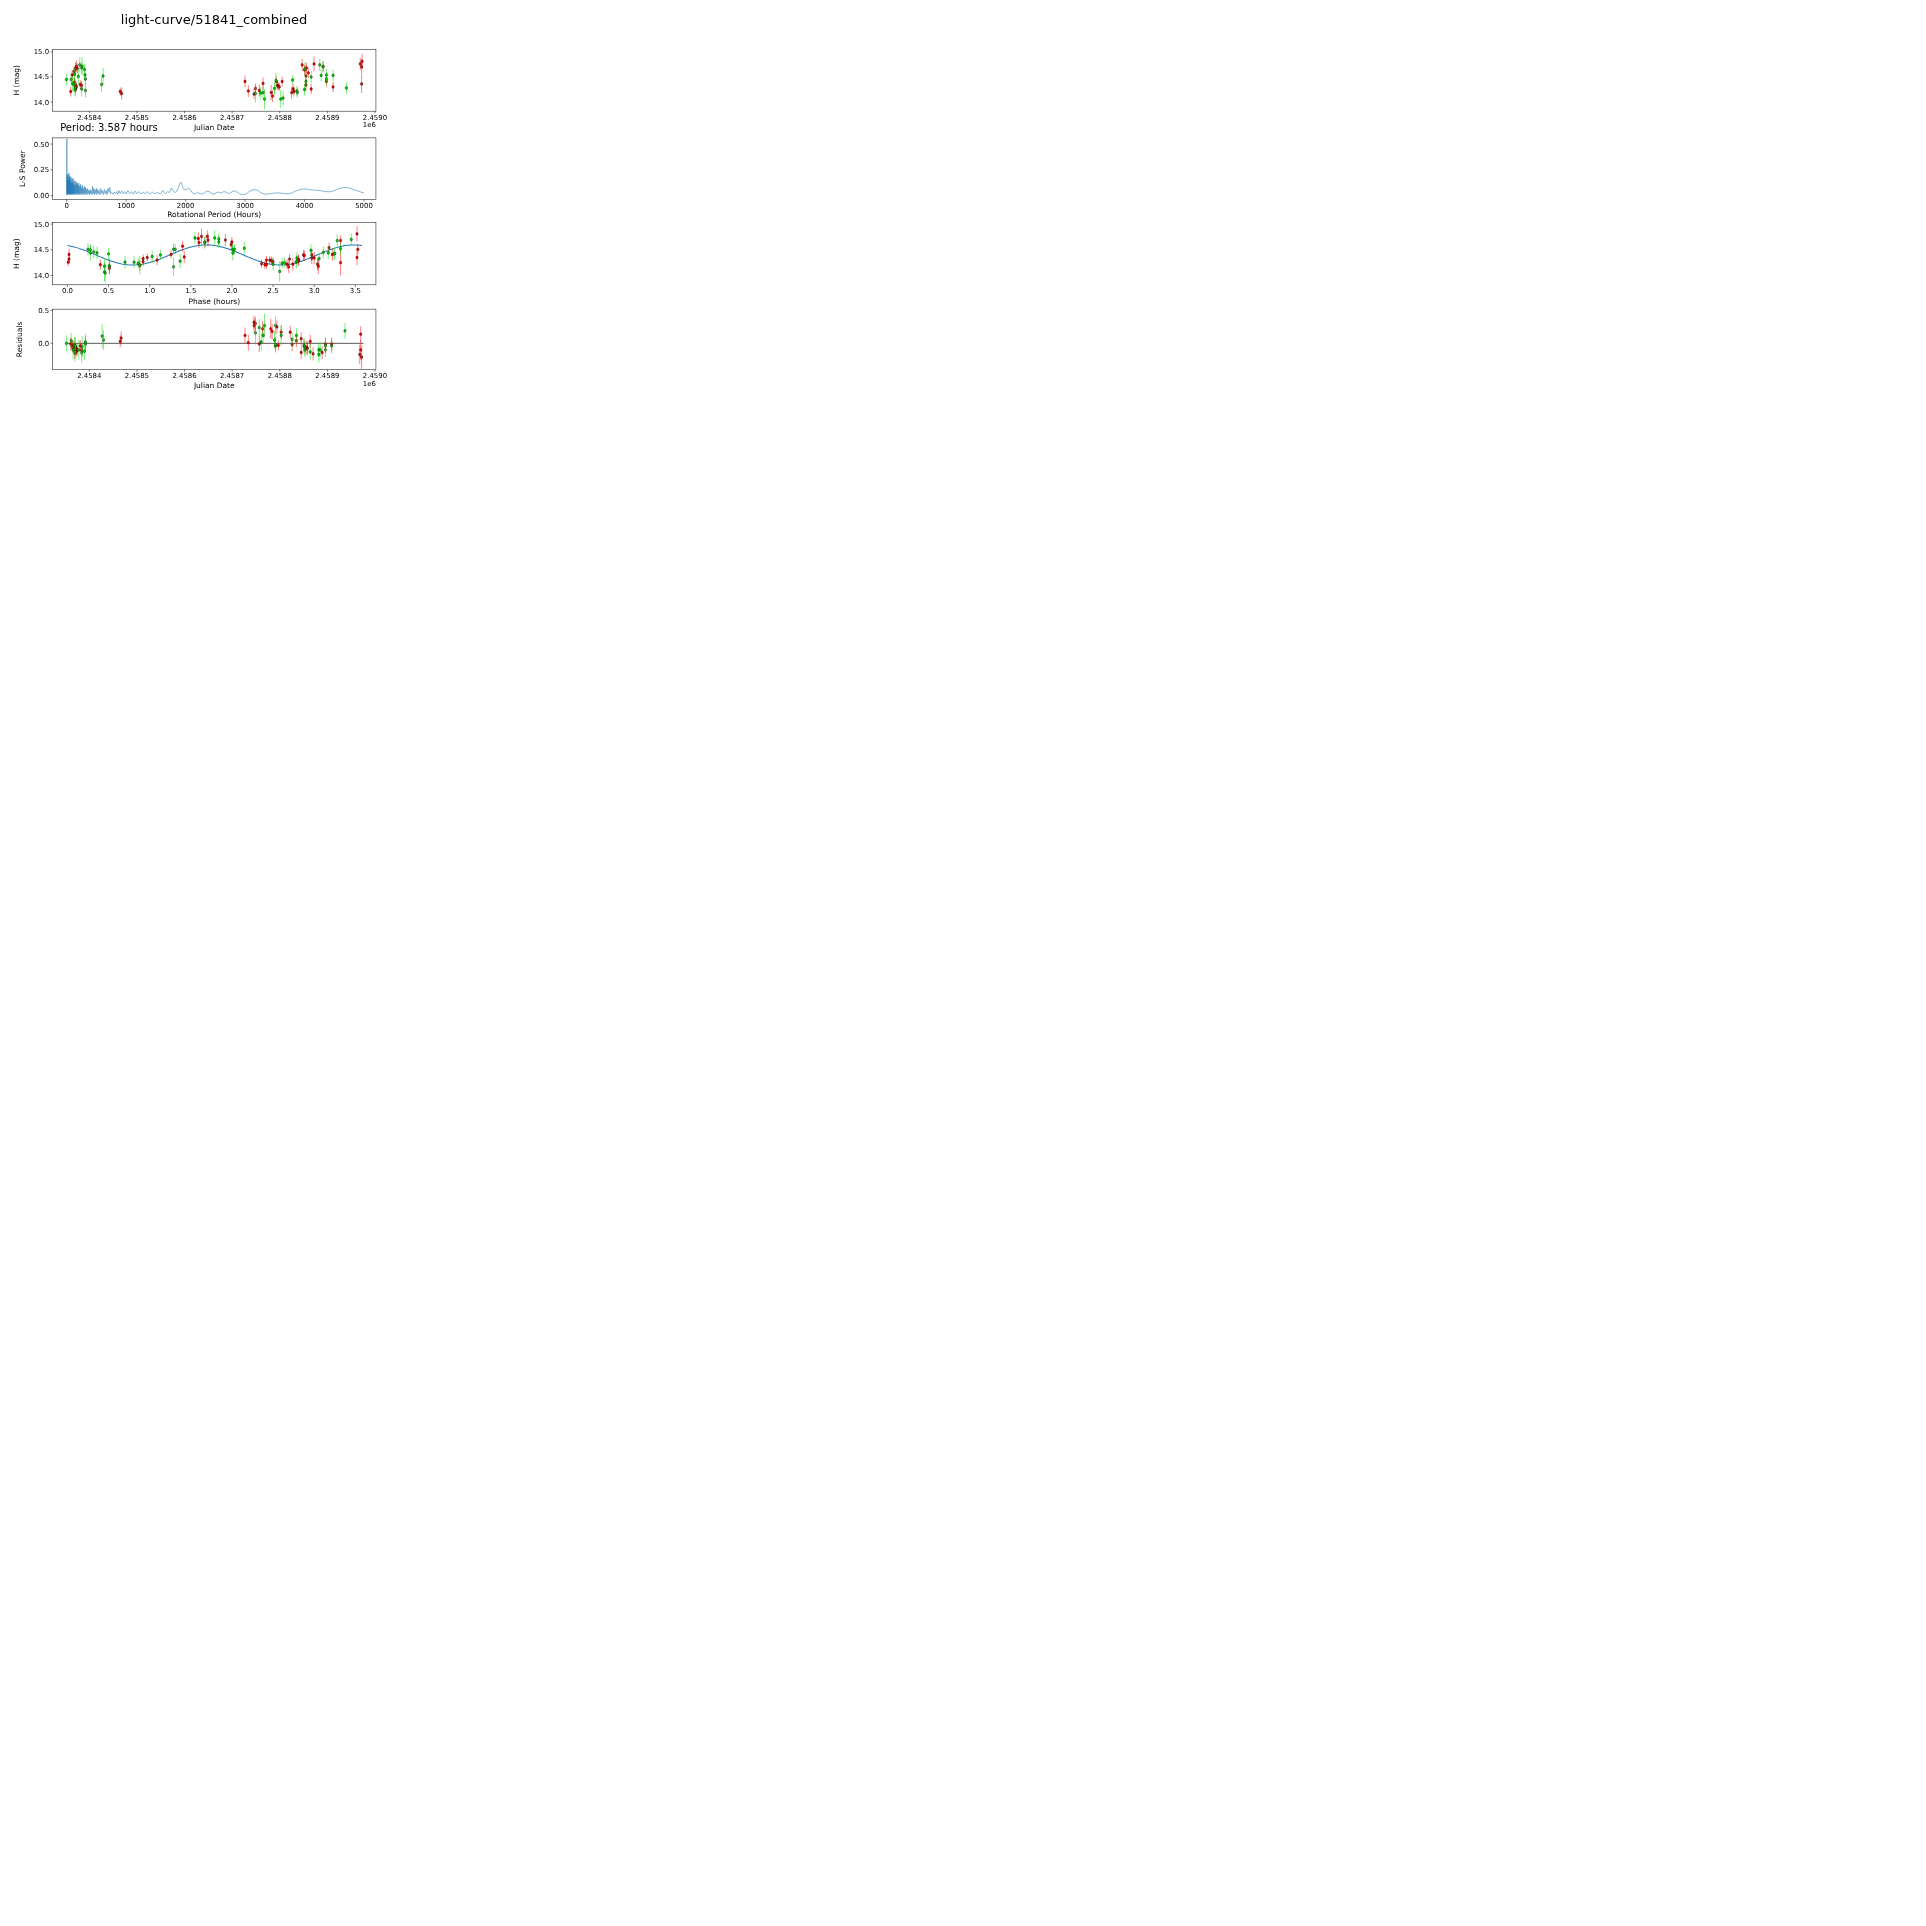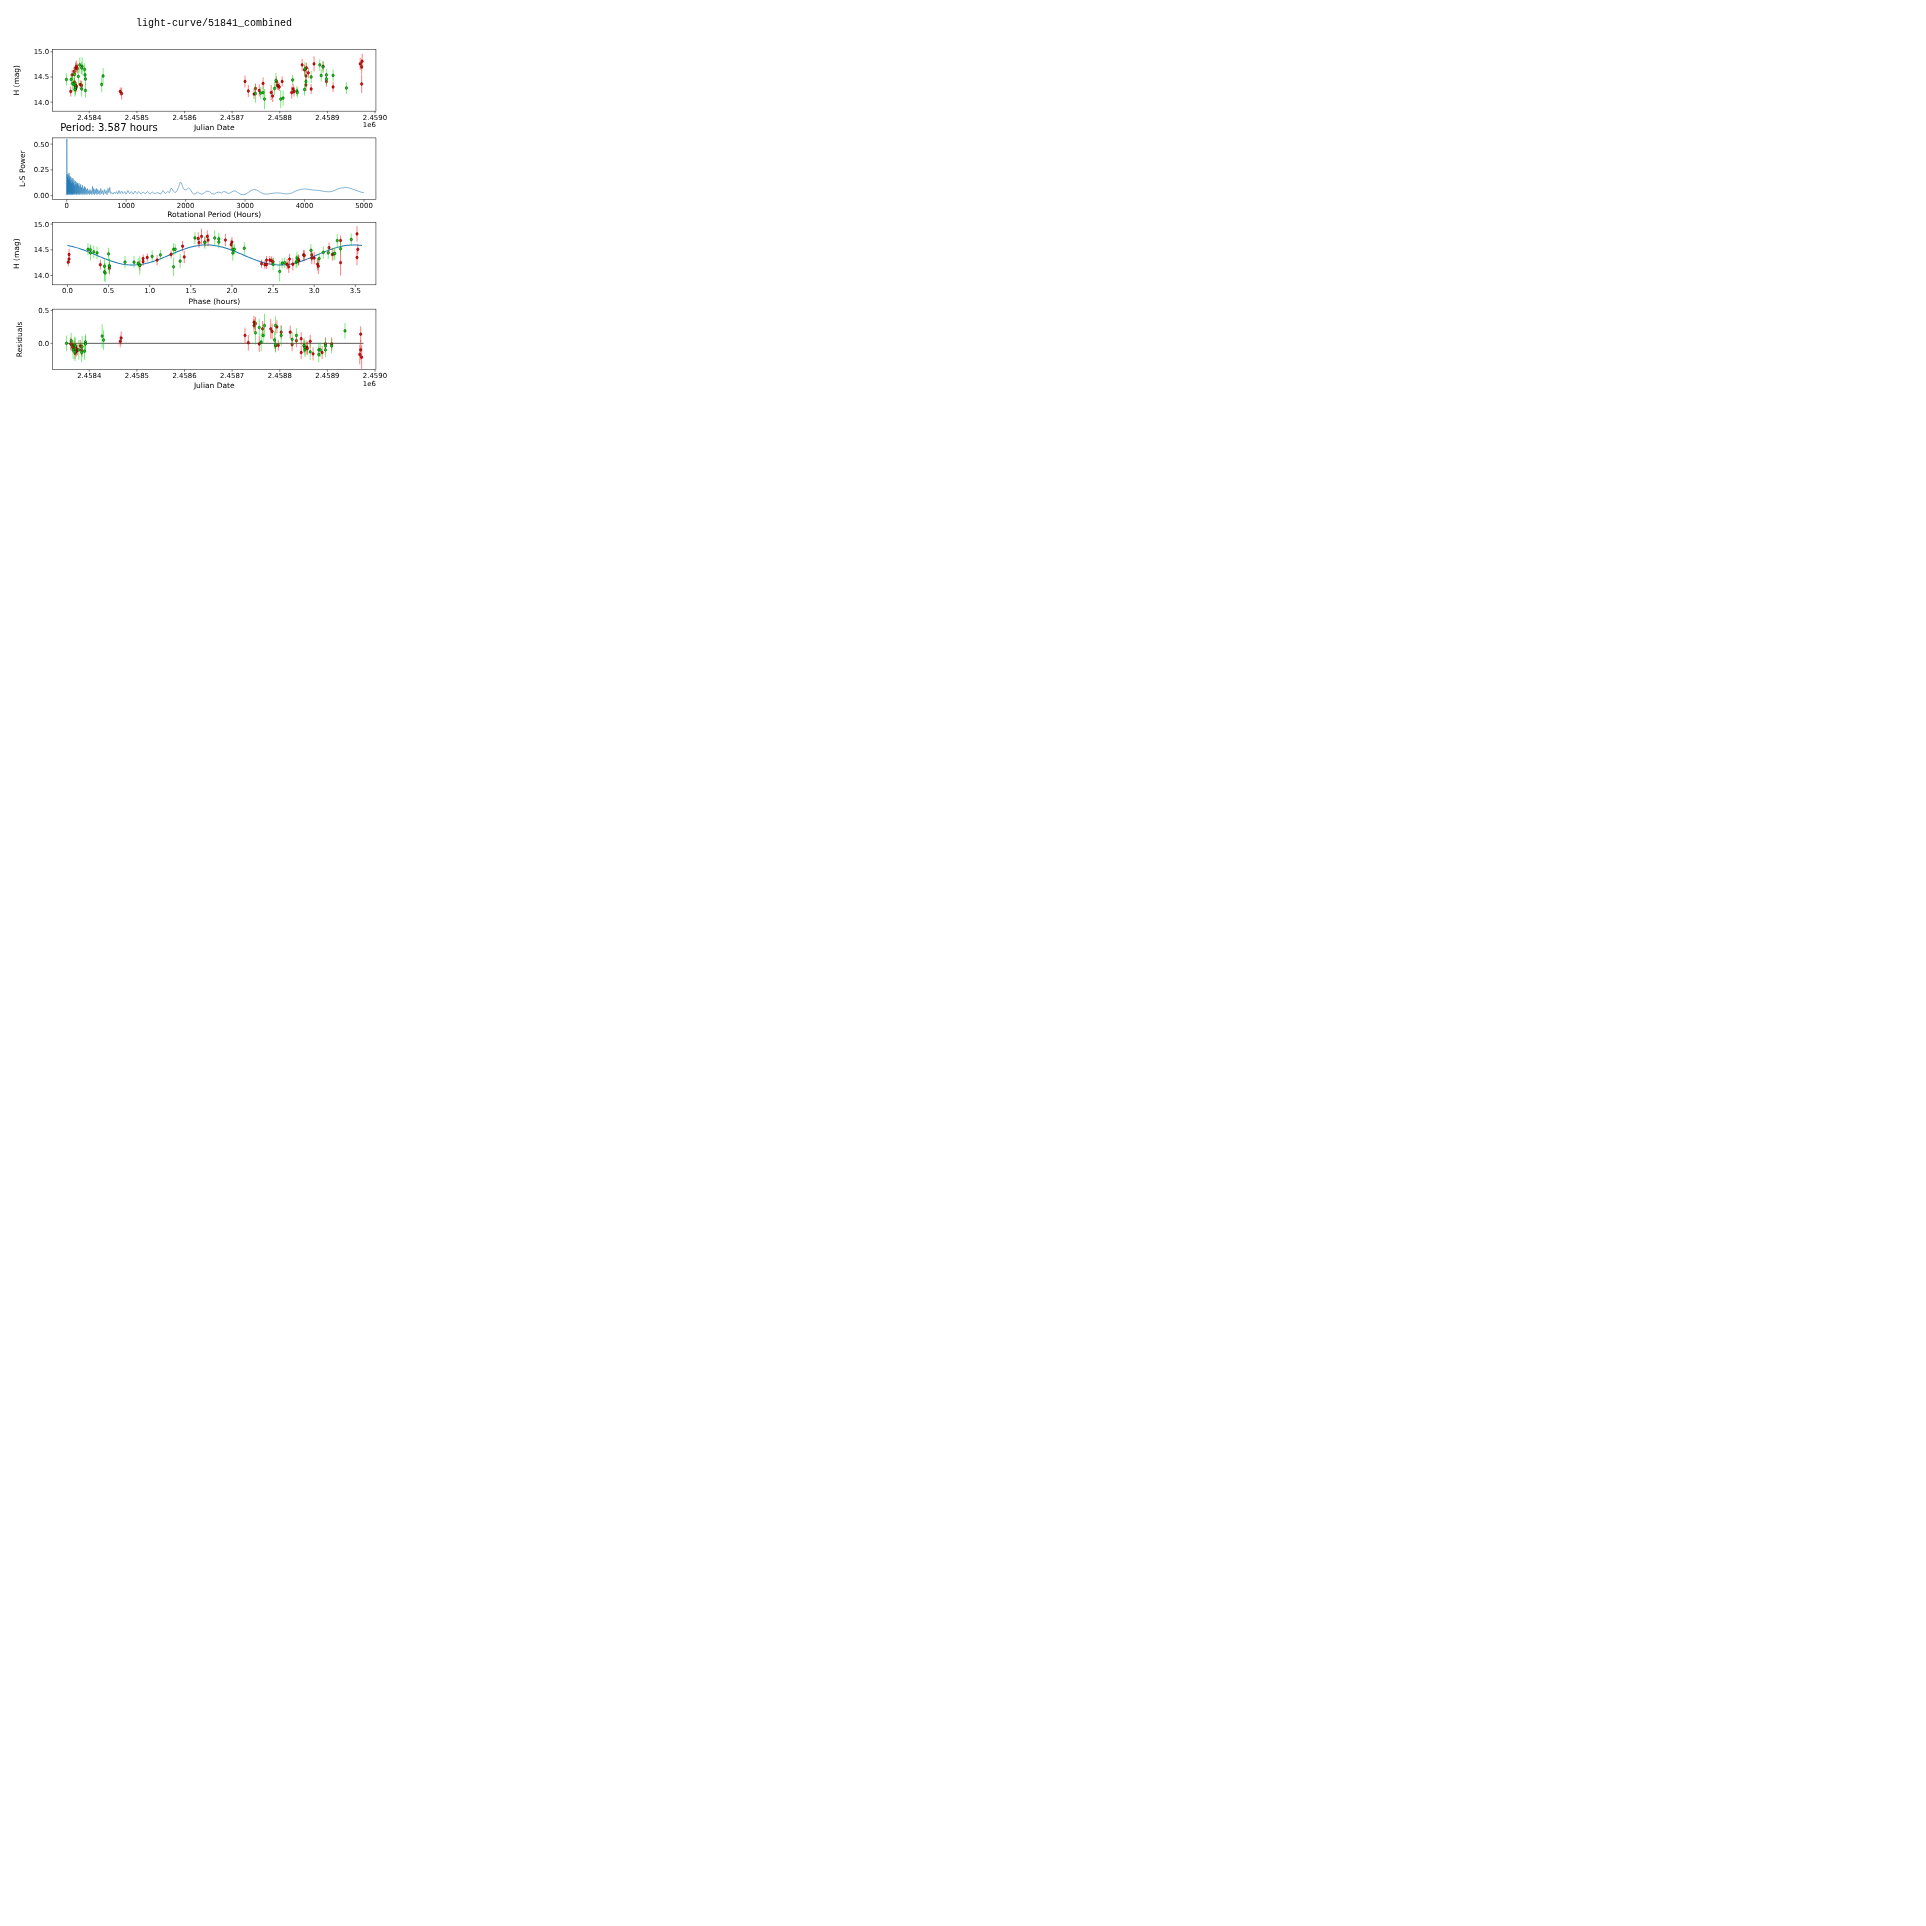--- a/index.html
+++ b/index.html
@@ -1,20 +1,20 @@
 <!DOCTYPE html>
 <html style="font-size:6.2px"><head>
 <meta charset="utf-8">
 <style>
   html,body{margin:0;padding:0;background:#fff;}
   #figure-root{position:relative;width:416px;height:416px;background:#fff;
     font-family:"DejaVu Sans",sans-serif;color:#000;overflow:hidden;}
   #figure-root svg{position:absolute;left:0;top:0;}
-  .fig-title{position:absolute;left:214px;top:18px;transform:translateX(-50%);
-    font-size:10px;white-space:nowrap;font-family:Liberation Mono, monospace;}
+  .fig-title{position:absolute;left:214px;top:12px;transform:translateX(-50%);
+    font-size:13px;white-space:nowrap;}
   .fig-annotation{position:absolute;left:109px;top:112px;transform:translateX(-50%);
     font-size:10px;white-space:nowrap;margin-top:10px;}
   svg text{font-family:"DejaVu Sans",sans-serif;fill:#000;}
 </style>
 </head>
 <body>
 
 <div id="figure-root">
   <svg id="fig" width="416" height="416" viewBox="0 0 1080 1080">
       <g>

